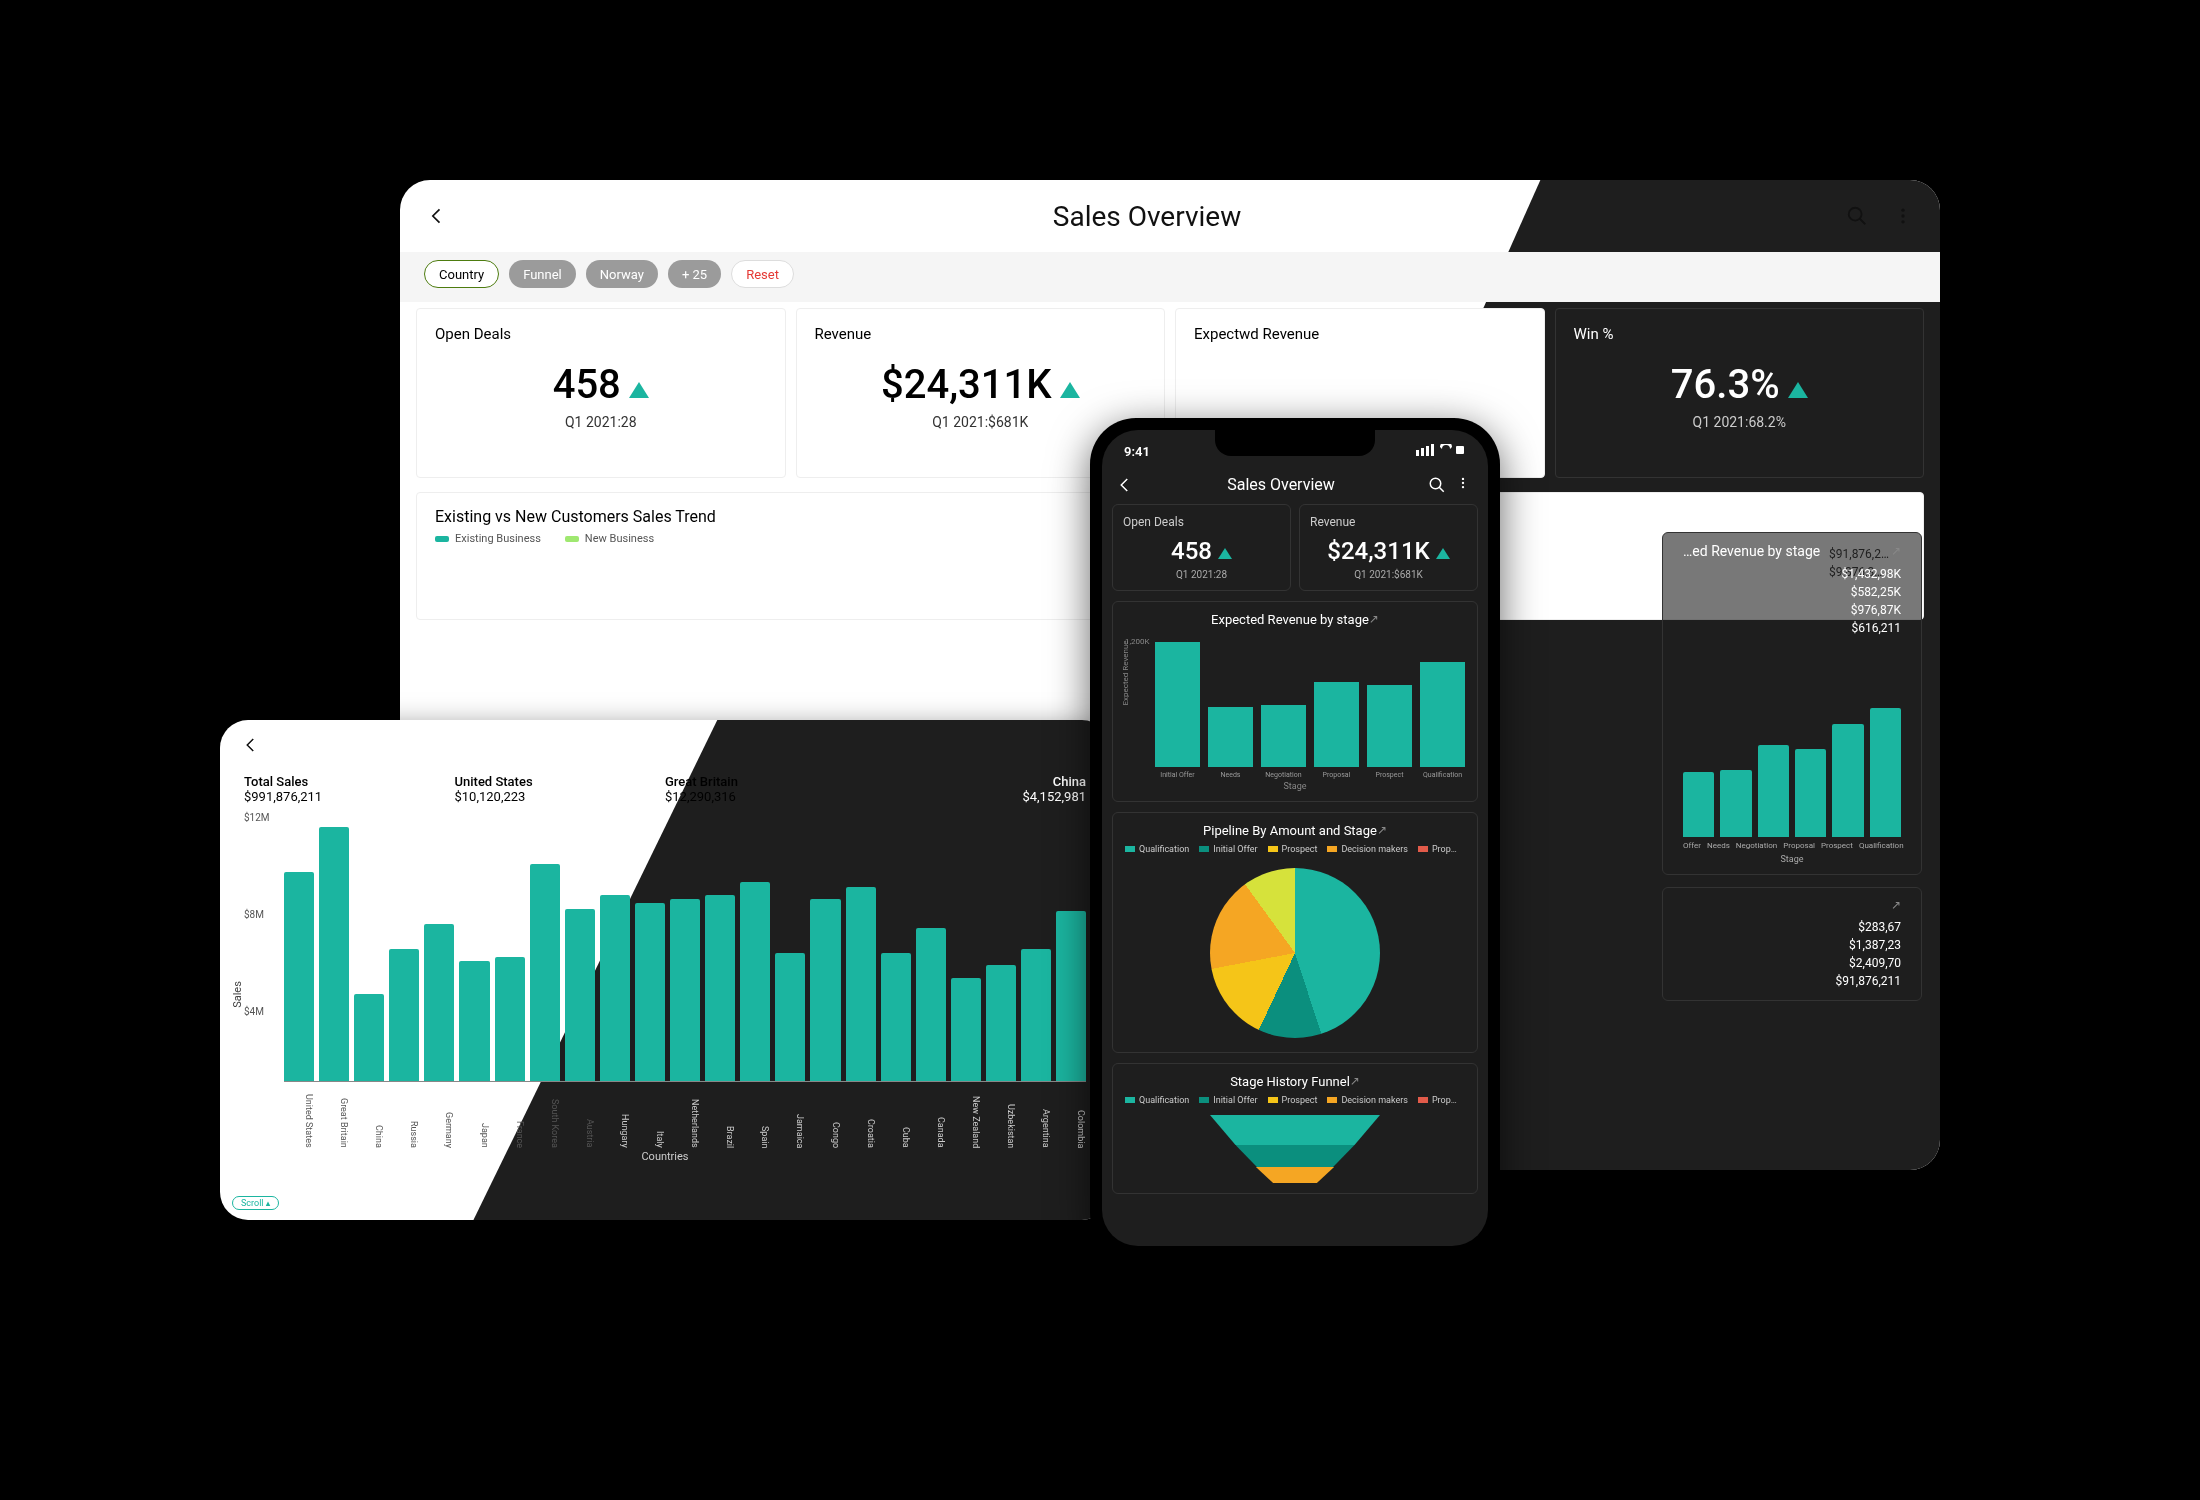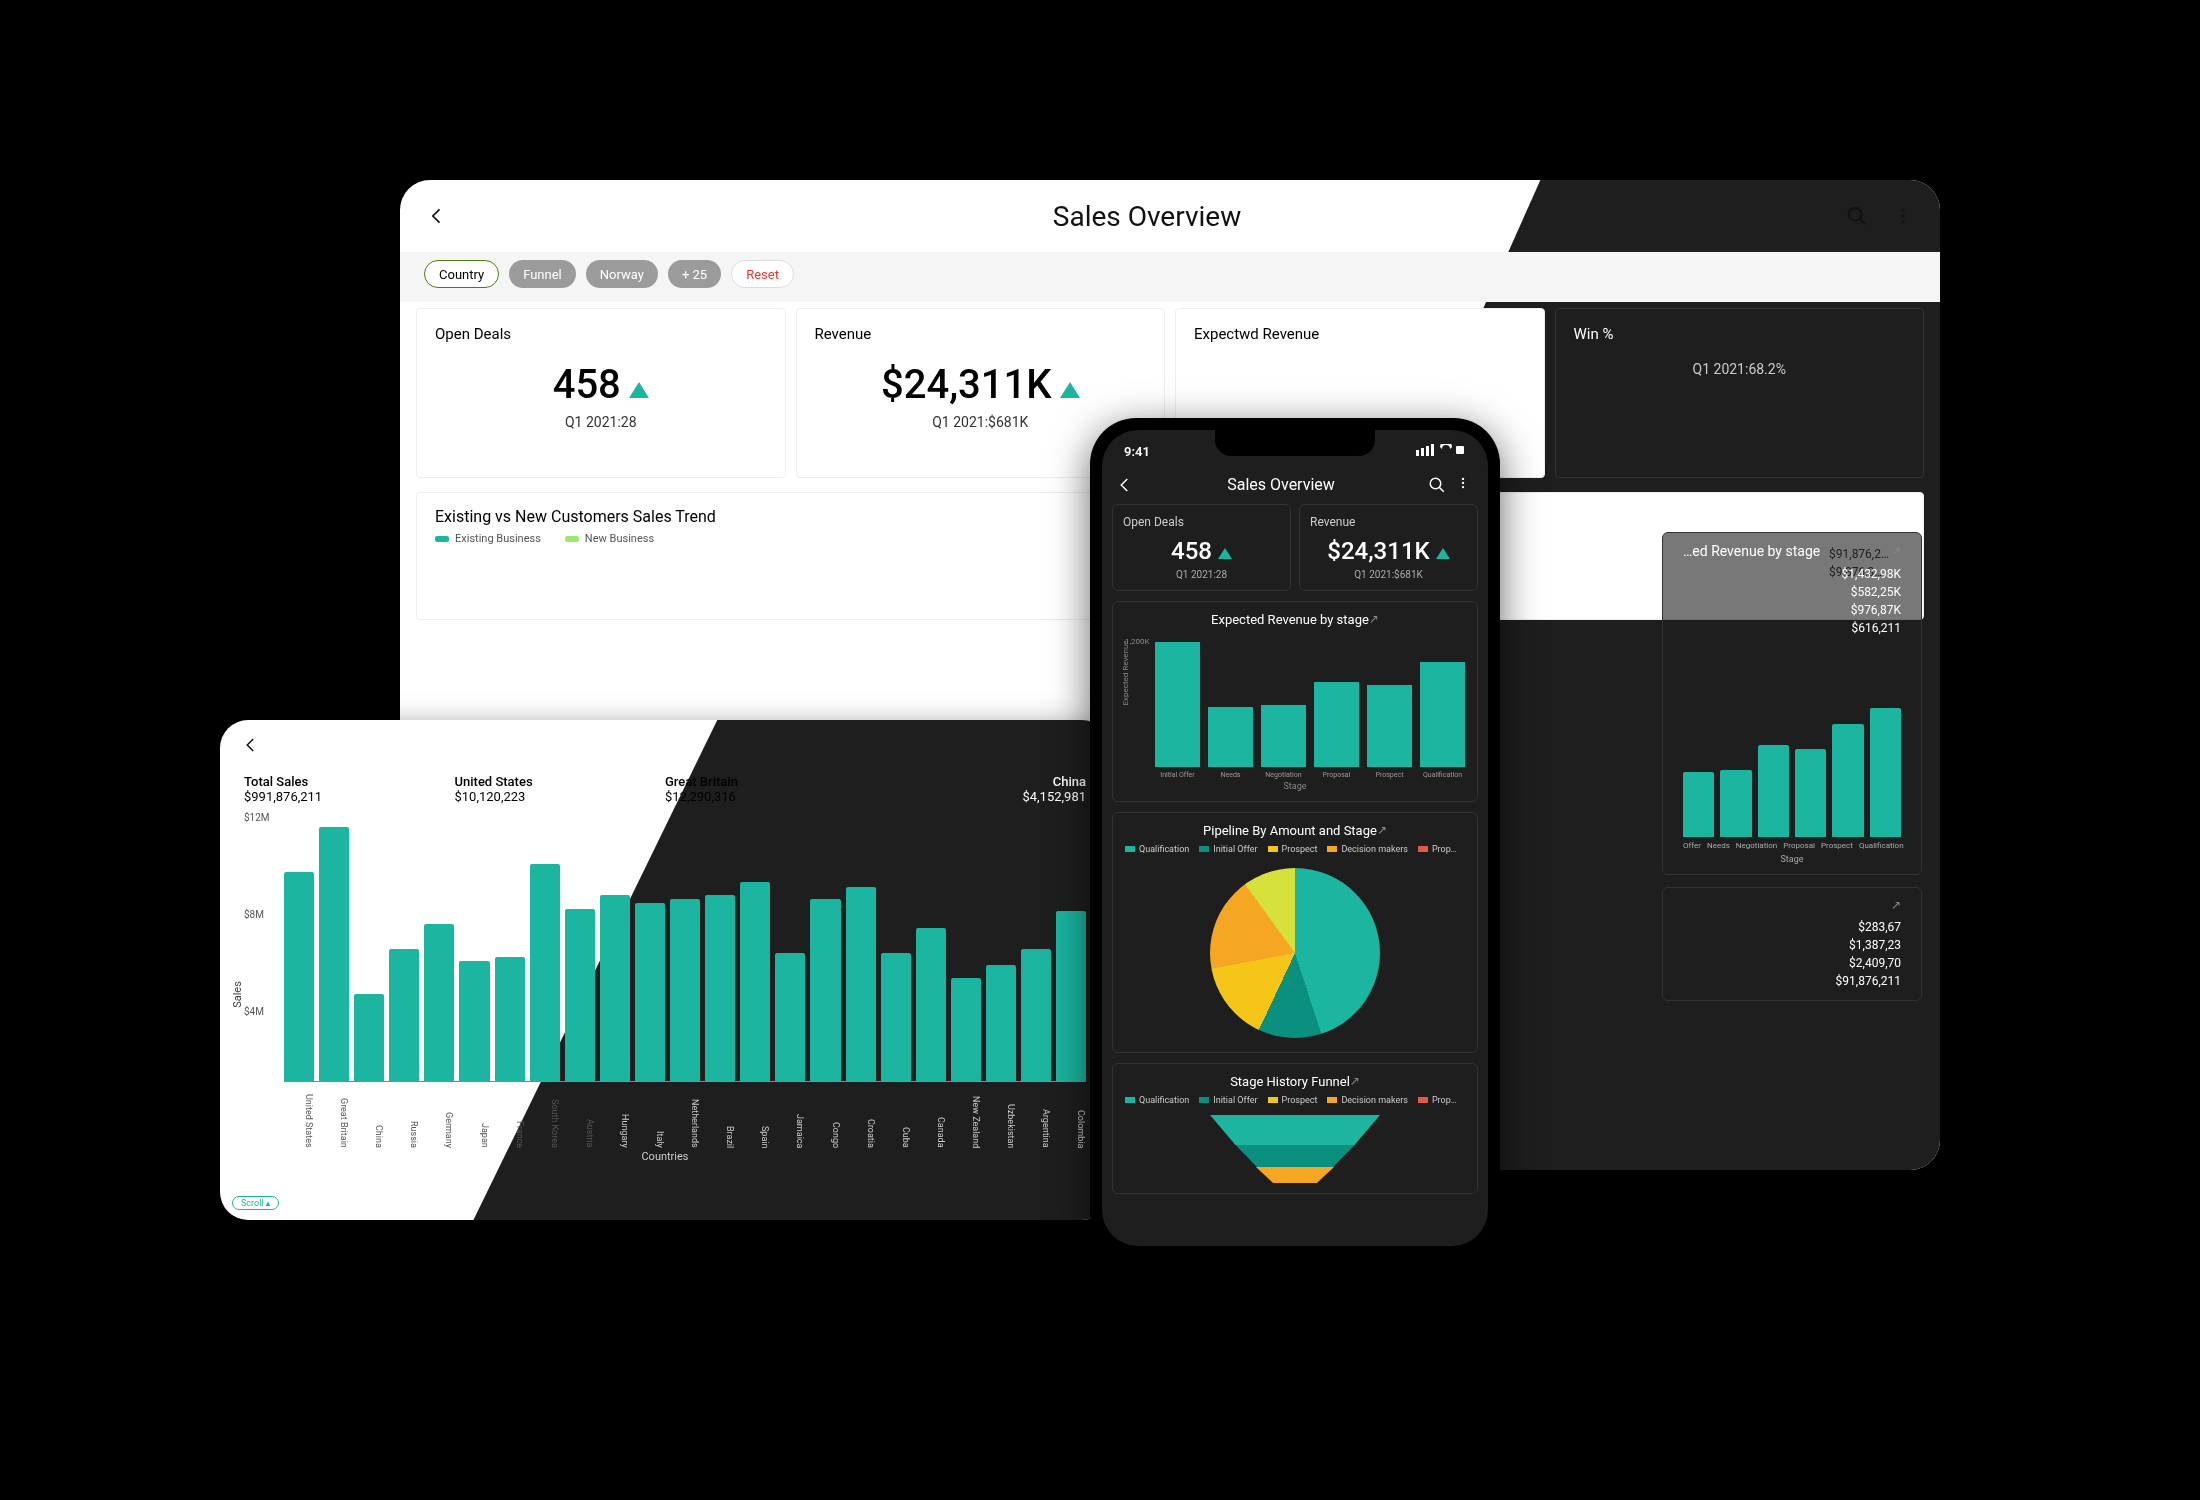--- a/index.html
+++ b/index.html
@@ -154,20 +154,24 @@
             <span>$24,311K</span>
             <span class="tri-up"></span>
           </div>
         <div class="ksub">Q1 2021:$681K</div>
       </div>
       <div class="kpi-card">
         <div class="ktitle">Expectwd Revenue</div>
       </div>
       <div class="kpi-card dark">
         <div class="ktitle">Win %</div>
+        <div class="kval">
+            <span>76.3%</span>
+            <span class="tri-up"></span>
+          </div>
         <div class="ksub">Q1 2021:68.2%</div>
       </div>
     </div>
 
     <div class="trend" style="position:relative;">
       <div class="ttitle">Existing vs New Customers Sales Trend</div>
       <div class="legend-row">
         <div class="lg">
             <span class="swatch" style="background:#1bb5a0"></span>
             <span>Existing Business</span>

